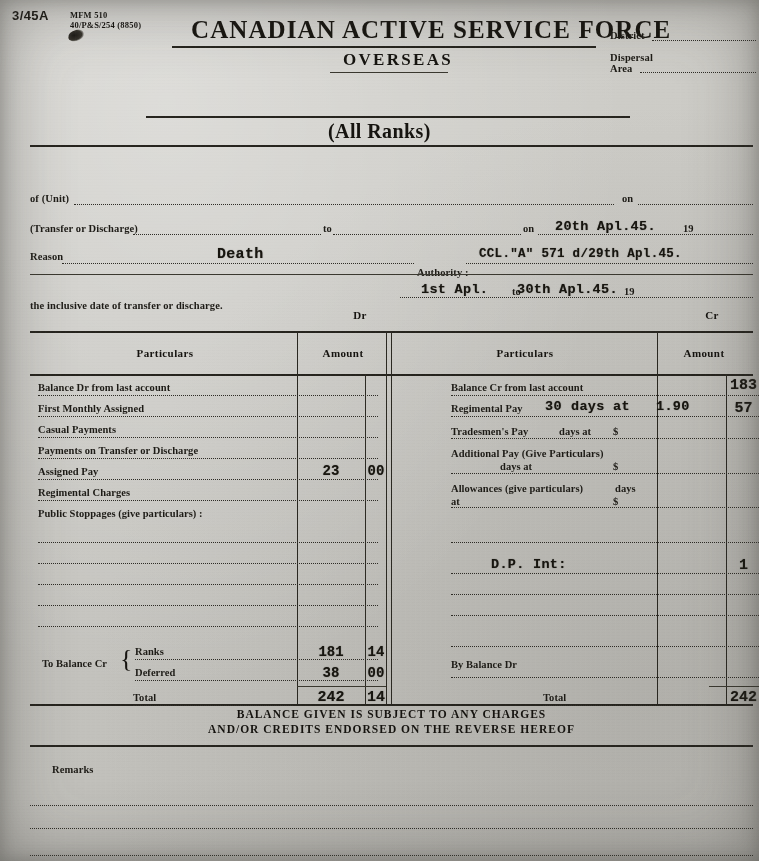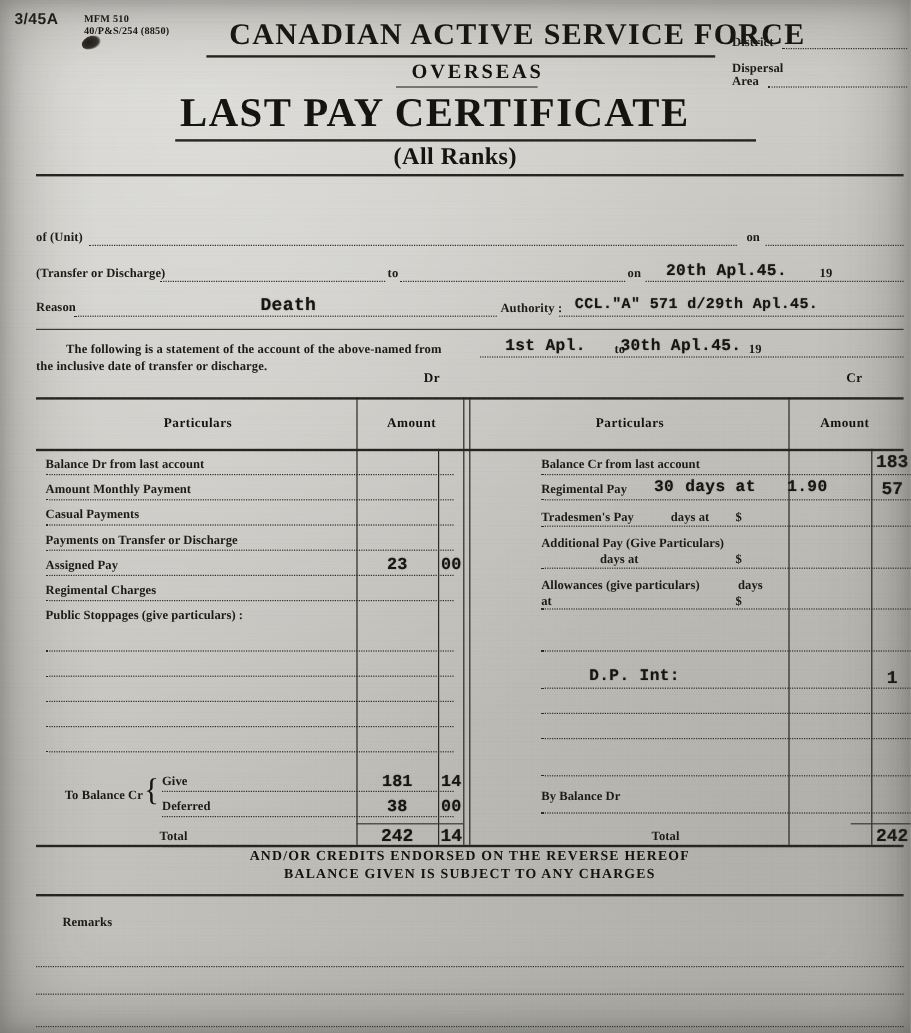--- a/index.html
+++ b/index.html
@@ -178,21 +178,20 @@
   <div class="abs tiny" id="stampB">MFM 510</div>
   <div class="abs tiny" id="stampC">40/P&amp;S/254 (8850)</div>
   <div class="abs" id="blot"></div>
 
   <div class="abs serifcap" id="title1">CANADIAN ACTIVE SERVICE FORCE</div>
   <div class="abs rule" id="ruleTitle1"></div>
 
   <div class="abs serifcap" id="title2">OVERSEAS</div>
   <div class="abs rule thin" id="ruleTitle2"></div>
 
-  <div class="abs serifcap" id="title3">LAST PAY CERTIFICATE</div>
   <div class="abs rule" id="ruleTitle3"></div>
 
   <div class="abs serifcap" id="title4">(All Ranks)</div>
 
   <div class="abs formlbl" id="districtLbl">District</div>
   <div class="abs dots" id="districtDots"></div>
   <div class="abs formlbl" id="dispersalLbl1">Dispersal</div>
   <div class="abs formlbl" id="dispersalLbl2">Area</div>
   <div class="abs dots" id="dispersalDots"></div>
 
@@ -214,29 +213,28 @@
     <div class="abs formlbl" style="left:493px; top:6px;">on</div>
     <div class="abs dots" style="left:508px; top:17px; width:215px;"></div>
     <div class="abs typed" style="left:525px; top:2px;">20th Apl.45.</div>
     <div class="abs formlbl" style="left:653px; top:6px;">19</div>
   </div>
 
   <div class="abs" style="left:30px; top:245px; width:723px; height:24px;">
     <div class="abs formlbl" style="left:0; top:6px;">Reason</div>
     <div class="abs dots" style="left:32px; top:18px; width:352px;"></div>
     <div class="abs typed" style="left:187px; top:1px; font-size:15px;">Death</div>
-    <div class="abs formlbl" style="left:387px; top:7px;">Authority :</div>
+    <div class="abs formlbl" style="left:387px; top:22px;">Authority :</div>
     <div class="abs dots" style="left:436px; top:18px; width:287px;"></div>
     <div class="abs typed sm" style="left:449px; top:2px;">CCL."A" 571 d/29th Apl.45.</div>
   </div>
 
   <div class="abs rule thin" style="left:30px; top:274px; width:723px;"></div>
 
   <div class="abs" style="left:30px; top:282px; width:723px; height:46px;">
-    <div class="abs formlbl" style="left:25px; top:4px;">The following is a statement of the account of the above-named from</div>
     <div class="abs formlbl" style="left:0; top:18px;">the inclusive date of transfer or discharge.</div>
     <div class="abs dots" style="left:370px; top:15px; width:353px;"></div>
     <div class="abs typed" style="left:391px; top:0px;">1st Apl.</div>
     <div class="abs formlbl" style="left:482px; top:4px;">to</div>
     <div class="abs typed" style="left:487px; top:0px;">30th Apl.45.</div>
     <div class="abs formlbl" style="left:594px; top:4px;">19</div>
     <div class="abs colhead" style="left:300px; top:27px; width:60px;">Dr</div>
     <div class="abs colhead" style="left:652px; top:27px; width:60px;">Cr</div>
   </div>
 
@@ -259,21 +257,21 @@
     <div class="abs colhead" style="left:400px; top:16px; width:190px;">Particulars</div>
     <div class="abs colhead" style="left:630px; top:16px; width:88px;">Amount</div>
 
     <div class="abs" style="left:0; top:43px; width:356px; height:330px;">
 
       <div class="abs itemlbl" style="left:8px; top:8px;">Balance Dr from last account</div>
       <div class="abs dots" style="left:8px; top:21px; width:340px;"></div>
       <div class="abs amt" style="left:267px; top:6px; width:68px;"></div>
       <div class="abs amt" style="left:336px; top:6px; width:20px;"></div>
 
-      <div class="abs itemlbl" style="left:8px; top:29px;">Amount Monthly Payment</div>
+      <div class="abs itemlbl" style="left:8px; top:29px;">First Monthly Assigned</div>
       <div class="abs dots" style="left:8px; top:42px; width:340px;"></div>
       <div class="abs amt" style="left:267px; top:27px; width:68px;"></div>
       <div class="abs amt" style="left:336px; top:27px; width:20px;"></div>
 
       <div class="abs itemlbl" style="left:8px; top:50px;">Casual Payments</div>
       <div class="abs dots" style="left:8px; top:63px; width:340px;"></div>
       <div class="abs amt" style="left:267px; top:48px; width:68px;"></div>
       <div class="abs amt" style="left:336px; top:48px; width:20px;"></div>
 
       <div class="abs itemlbl" style="left:8px; top:71px;">Payments on Transfer or Discharge</div>
@@ -292,23 +290,23 @@
       <div class="abs amt" style="left:336px; top:111px; width:20px;"></div>
 
       <div class="abs itemlbl" style="left:8px; top:134px;">Public Stoppages (give particulars) :</div>
 
       <div class="abs dots" style="left:8px; top:168px; width:340px;"></div>
       <div class="abs dots" style="left:8px; top:189px; width:340px;"></div>
       <div class="abs dots" style="left:8px; top:210px; width:340px;"></div>
       <div class="abs dots" style="left:8px; top:231px; width:340px;"></div>
       <div class="abs dots" style="left:8px; top:252px; width:340px;"></div>
 
-      <div class="abs itemlbl" style="left:24px; top:284px;">To Balance Cr</div>
+      <div class="abs itemlbl" style="left:12px; top:284px;">To Balance Cr</div>
       <div class="abs" style="left:90px; top:272px; font-size:26px; font-family:'Liberation Serif',serif; line-height:26px;">{</div>
-      <div class="abs itemlbl" style="left:105px; top:272px;">Give</div>
+      <div class="abs itemlbl" style="left:105px; top:272px;">Ranks</div>
       <div class="abs dots" style="left:105px; top:285px; width:243px;"></div>
       <div class="abs amt" style="left:267px; top:270px; width:68px;">181</div>
       <div class="abs amt" style="left:336px; top:270px; width:20px;">14</div>
       <div class="abs itemlbl" style="left:105px; top:293px;">Deferred</div>
       <div class="abs dots" style="left:105px; top:306px; width:243px;"></div>
       <div class="abs amt" style="left:267px; top:291px; width:68px;">38</div>
       <div class="abs amt" style="left:336px; top:291px; width:20px;">00</div>
 
       <div class="abs rule thin" style="left:267px; top:312px; width:89px;"></div>
       <div class="abs itemlbl" style="left:103px; top:318px;">Total</div>
@@ -370,22 +368,22 @@
 
       <div class="abs rule thin" style="left:266px; top:312px; width:96px;"></div>
       <div class="abs itemlbl" style="left:100px; top:318px;">Total</div>
       <div class="abs dots" style="left:100px; top:331px; width:163px;"></div>
       <div class="abs amt" style="left:266px; top:315px; width:69px; font-size:15px;">242</div>
       <div class="abs amt" style="left:336px; top:315px; width:24px; font-size:15px;">14</div>
     </div>
   </div>
 
   <div class="abs" id="noticeBox">
+    <div class="notice">BALANCE GIVEN IS SUBJECT TO ANY CHARGES</div>
     <div class="notice">AND/OR CREDITS ENDORSED ON THE REVERSE HEREOF</div>
-    <div class="notice">BALANCE GIVEN IS SUBJECT TO ANY CHARGES</div>
   </div>
   <div class="abs rule" style="left:30px; top:745px; width:723px;"></div>
 
   <div class="abs formlbl" id="remarksLbl">Remarks</div>
   <div class="abs dots" style="left:30px; top:805px; width:723px;"></div>
 
   <div class="abs dots" style="left:30px; top:828px; width:723px;"></div>
   <div class="abs dots" style="left:30px; top:855px; width:723px;"></div>
 
   <div id="grain"></div>

